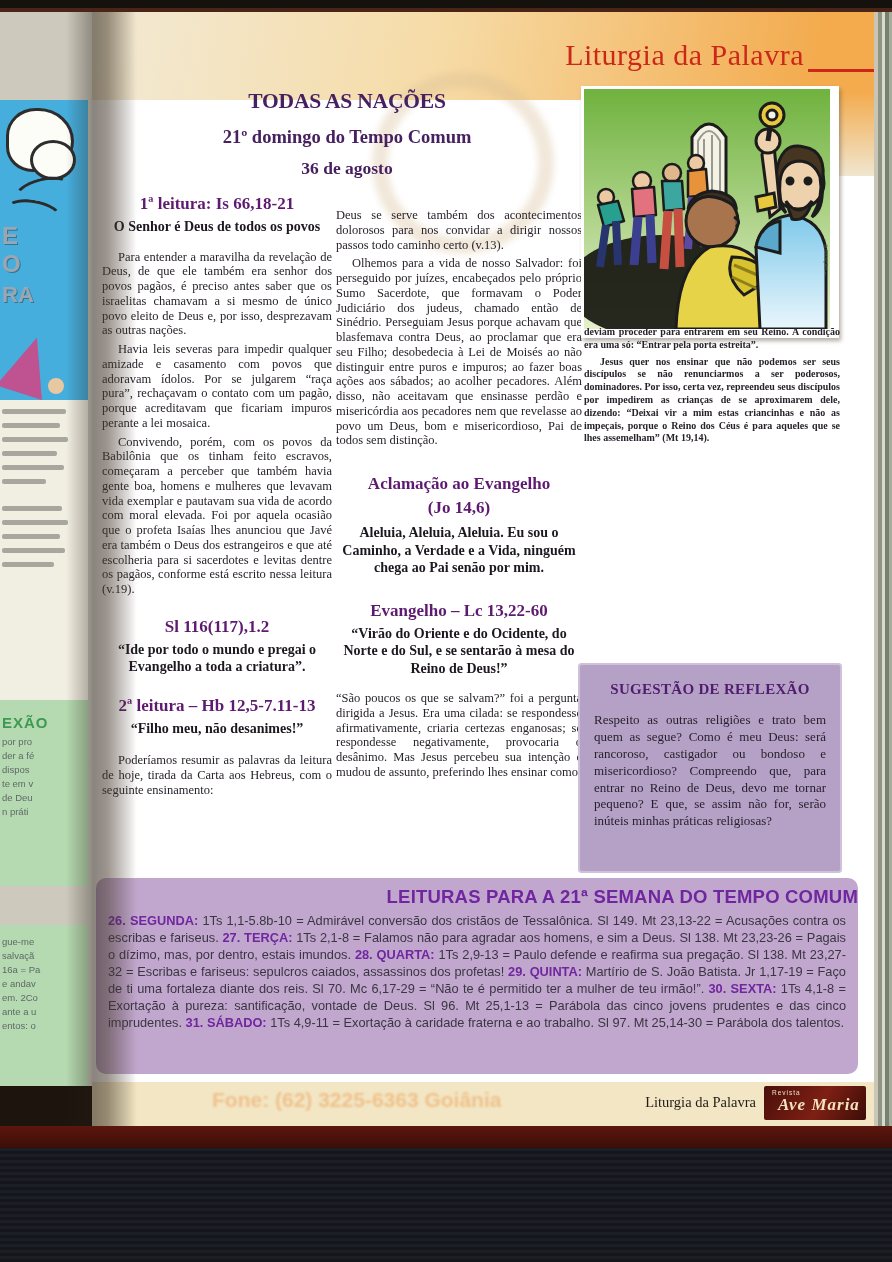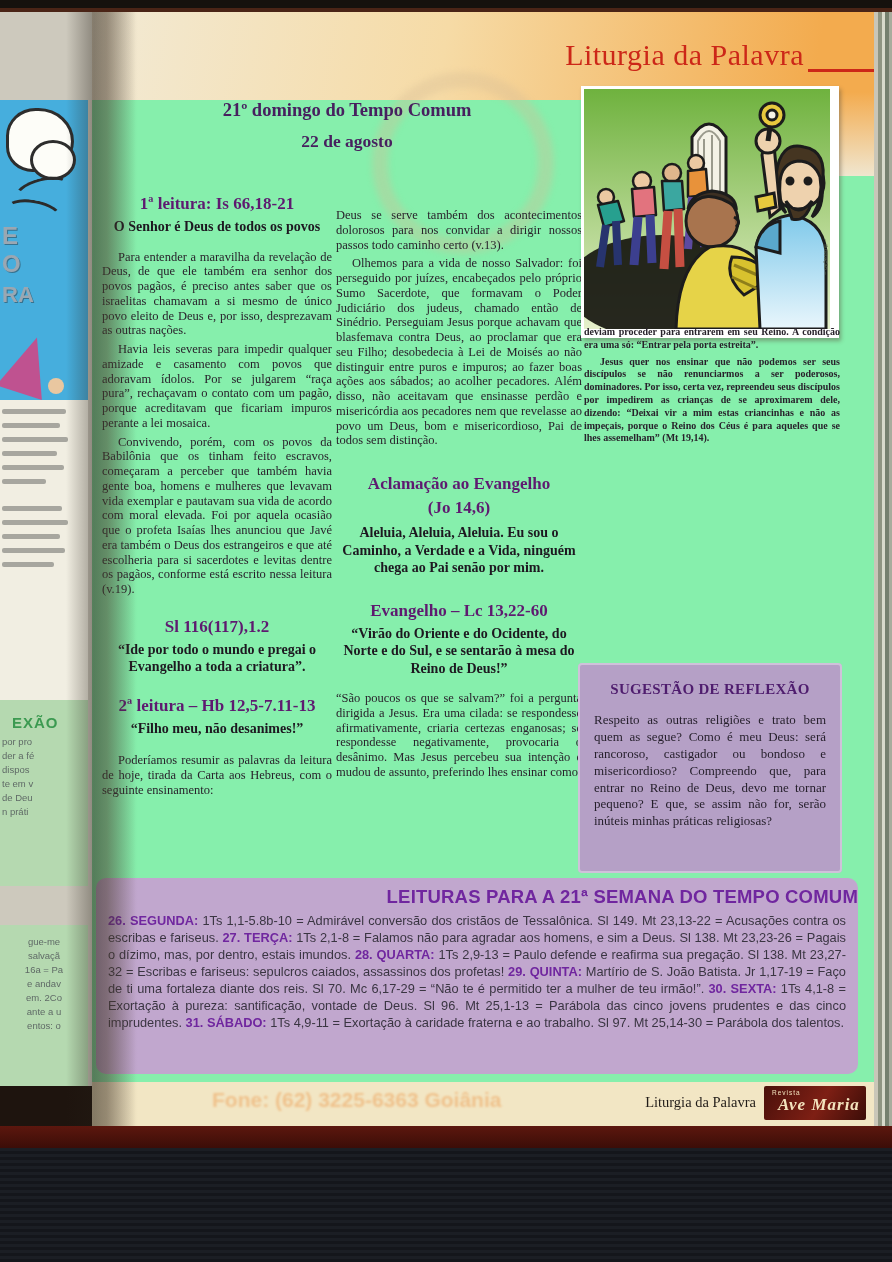--- a/index.html
+++ b/index.html
@@ -25,33 +25,33 @@
   .lp-letter{position:absolute;left:2px;font-family:"Liberation Sans",sans-serif;
              font-weight:bold;color:#9aa7b2;text-shadow:1px 1px 0 #37728f;}
   .lp-tri{position:absolute;left:4px;bottom:6px;width:0;height:0;
           border-left:24px solid transparent;border-right:24px solid transparent;
           border-bottom:58px solid #bf5290;transform:rotate(18deg);}
   .lp-hand{position:absolute;left:48px;bottom:6px;width:16px;height:16px;border-radius:50%;background:#e9c7a0;}
   .lp-text1{position:absolute;left:0;top:400px;width:88px;height:300px;background:#f1eee2;}
   .lp-bar{height:5px;background:#8e8d88;opacity:.75;margin:9px 10px 0 2px;border-radius:2px;}
   .lp-green{position:absolute;left:0;width:88px;background:#b5d9b0;overflow:hidden;}
   .lp-exao{font-family:"Liberation Sans",sans-serif;font-weight:bold;font-size:15px;
-           color:#3c9a51;padding:14px 0 2px 12px;letter-spacing:1px;}
+           color:#3c9a51;padding:14px 0 2px 2px;letter-spacing:1px;}
   .frag{font-family:"Liberation Sans",sans-serif;font-size:9.5px;color:#5f6a66;
         padding:3px 2px 0 2px;white-space:nowrap;}
   .lp-bottom{position:absolute;left:0;top:1086px;width:92px;height:42px;background:#1e140e;}
 
   
   .gutter{position:absolute;left:66px;top:0;width:70px;height:1128px;z-index:6;pointer-events:none;
           background:linear-gradient(90deg,rgba(35,28,20,0) 0%,rgba(35,28,20,.38) 40%,
                      rgba(70,58,45,.42) 58%,rgba(60,48,38,.18) 80%,rgba(60,48,38,0) 100%);}
 
   
   .page{position:absolute;left:92px;top:12px;width:782px;height:1114px;z-index:4;
-        background:#86efac;overflow:hidden;}
+        background:#ffffff;overflow:hidden;}
   .right-edge{position:absolute;left:874px;top:0;width:18px;height:1128px;z-index:5;
         background:linear-gradient(90deg,#c9c6b8 0 4px,#8f9582 4px 8px,#d8dacb 8px 11px,
                    #75806e 11px 15px,#a8ac9d 15px 18px);}
 
   .header-band{position:absolute;left:0;top:0;width:782px;height:88px;
         background:linear-gradient(100deg,#f2ead5 0%,#f6dba6 45%,#f3ab4e 92%);}
   .header-orange-corner{position:absolute;right:0;top:80px;width:44px;height:84px;
         background:linear-gradient(180deg,#f3ab4e,#f0e6cf);}
   .section-title{position:absolute;top:26px;right:70px;font-size:30px;color:#cc2718;
         letter-spacing:.5px;white-space:nowrap;}
@@ -142,21 +142,21 @@
       <div class="lp-exao">EXÃO</div>
       <div data-list="left_page.green1_fragments">
           <div class="frag">por pro</div>
           <div class="frag">der a fé</div>
           <div class="frag">dispos</div>
           <div class="frag">te em v</div>
           <div class="frag">de Deu</div>
           <div class="frag">n práti</div>
         </div>
     </div>
-    <div class="lp-green" style="top:925px;height:161px;text-align:center;">
+    <div class="lp-green" style="top:925px;height:161px;">
       <div style="height:8px;"></div>
       <div data-list="left_page.green2_fragments">
           <div class="frag">gue-me</div>
           <div class="frag">salvaçã</div>
           <div class="frag">16a = Pa</div>
           <div class="frag">e andav</div>
           <div class="frag">em. 2Co</div>
           <div class="frag">ante a u</div>
           <div class="frag">entos: o</div>
         </div>
@@ -165,22 +165,23 @@
   </div>
 
   <div class="page">
     <div class="header-band"></div>
     <div class="header-orange-corner"></div>
     <div class="ghost-ring"></div>
     <div class="section-title">Liturgia da Palavra</div>
     <div class="header-rule"></div>
 
     <div class="title-block">
+      <div class="title-line">TODAS AS NAÇÕES</div>
       <div class="subtitle">21º domingo do Tempo Comum</div>
-      <div class="date-line">22 de agosto</div>
+      <div class="date-line">36 de agosto</div>
     </div>
 
     <div class="col col1">
       <div class="h-purple" style="margin-top:0;">1ª leitura: Is 66,18-21</div>
       <div class="h-quote" style="margin-bottom:14px;">O Senhor é Deus de todos os povos</div>
       <div data-list="first_reading.paragraphs">
           <p class="para">Para entender a maravilha da revelação de Deus, de que ele também era senhor dos povos pagãos, é preciso antes saber que os israelitas chamavam a si mesmo de único povo eleito de Deus e, por isso, desprezavam as outras nações.</p>
           <p class="para">Havia leis severas para impedir qualquer amizade e casamento com povos que adoravam ídolos. Por se julgarem “raça pura”, rechaçavam o contato com um pagão, porque acreditavam que ficariam impuros perante a lei mosaica.</p>
           <p class="para">Convivendo, porém, com os povos da Babilônia que os tinham feito escravos, começaram a perceber que também havia gente boa, homens e mulheres que levavam vida exemplar e pautavam sua vida de acordo com moral elevada. Foi por aquela ocasião que o profeta Isaías lhes anunciou que Javé era também o Deus dos estrangeiros e que até escolheria para si sacerdotes e levitas dentre os pagãos, conforme está escrito nessa leitura (v.19).</p>
         </div>

